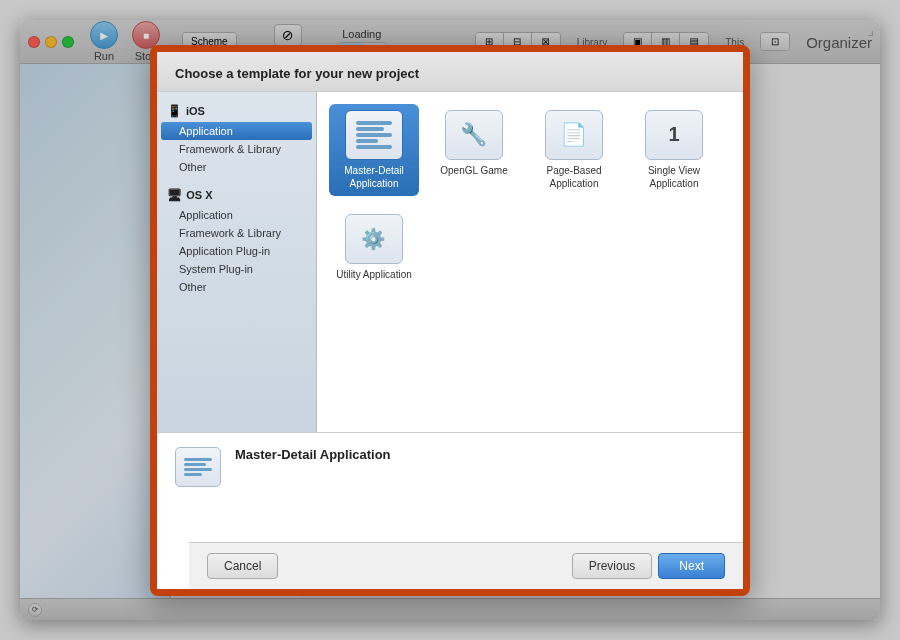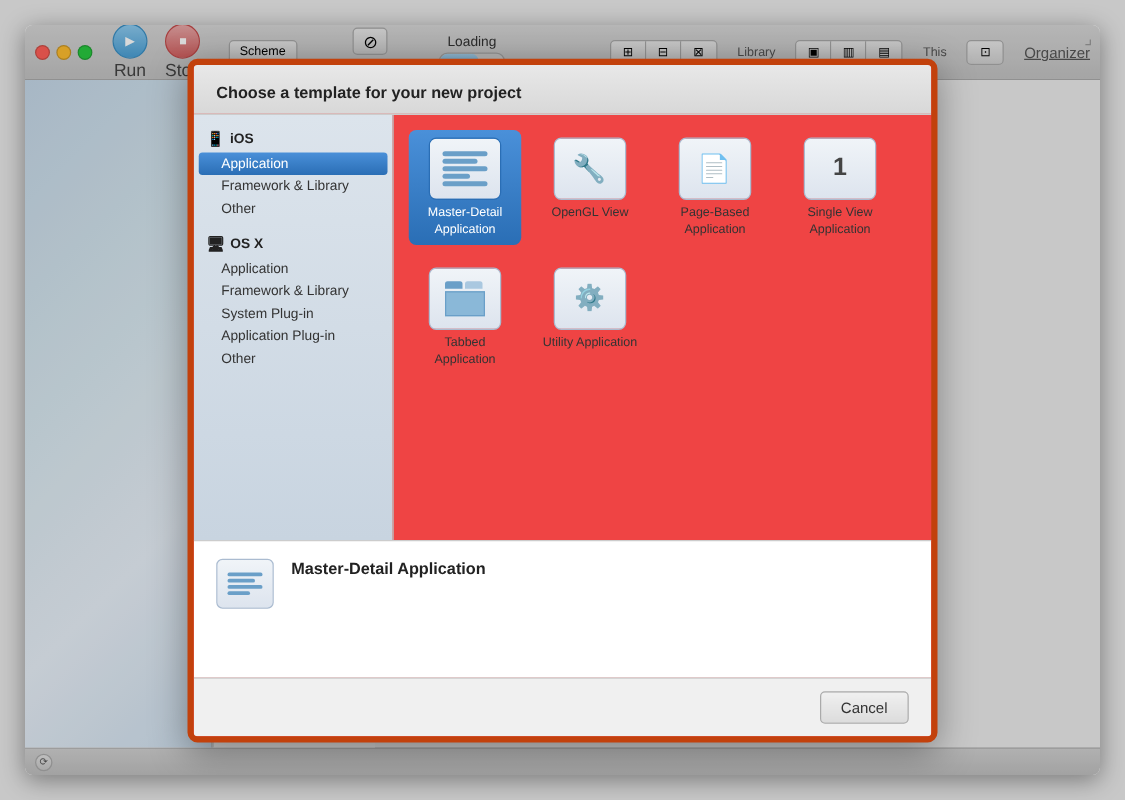--- a/index.html
+++ b/index.html
@@ -69,21 +69,21 @@
       background: linear-gradient(to bottom, #e8e8e8, #d0d0d0);
       border: 1px solid #aaa;
       border-radius: 4px;
       display: flex;
       align-items: center;
       justify-content: center;
       font-size: 14px;
     }
 
     .toolbar-btn-label {
-      font-size: 14px;
+      font-size: 11px;
       color: #444;
       margin-top: 1px;
     }
 
     .run-btn-icon {
       width: 28px;
       height: 28px;
       background: linear-gradient(to bottom, #8ecbf0, #4a9fd4);
       border: 1px solid #3a8fc4;
       border-radius: 50%;
@@ -203,25 +203,25 @@
       height: 100%;
       background: rgba(0,0,0,0.15);
       display: flex;
       align-items: center;
       justify-content: center;
       z-index: 10;
     }
 
     .dialog {
       width: 600px;
-      background: #ef4444;
+      background: #ffffff;
       border-radius: 8px;
       box-shadow: 0 8px 30px rgba(0,0,0,0.35);
       overflow: hidden;
-      border: 5px solid #c2410c;
+      border: 7px solid #c2410c;
     }
 
     .dialog-header {
       background: linear-gradient(to bottom, #e8e8e8, #d8d8d8);
       padding: 14px 18px 10px;
       border-bottom: 1px solid #ccc;
     }
 
     .dialog-title {
       font-size: 13px;
@@ -408,25 +408,26 @@
 
     .desc-body {
       font-size: 11px;
       color: #444;
       line-height: 1.5;
     }
 
     
     .dialog-footer {
       display: flex;
-      justify-content: flex-end;
+      justify-content: space-between;
       align-items: center;
       padding: 10px 18px;
       background: #f0f0f0;
       border-top: 1px solid #ccc;
+      margin-left: 32px;
     }
 
     .btn-cancel {
       padding: 5px 16px;
       background: linear-gradient(to bottom, #f0f0f0, #dcdcdc);
       border: 1px solid #aaa;
       border-radius: 4px;
       font-size: 12px;
       cursor: pointer;
       color: #333;
@@ -583,21 +584,21 @@
       <div class="toolbar-segment-group">
         <div class="toolbar-segment">▣</div>
         <div class="toolbar-segment">▥</div>
         <div class="toolbar-segment">▤</div>
       </div>
       <span class="toolbar-btn-label" style="font-size:10px;color:#555;">This</span>
 
       <div class="toolbar-segment-group">
         <div class="toolbar-segment">⊡</div>
       </div>
-      <span class="toolbar-btn-label" style="font-size:12px;color:#555;text-decoration:underline;">Organizer</span>
+      <span class="toolbar-btn-label" style="font-size:15px;color:#555;">Organizer</span>
     </div>
   </div>
 
   <div class="main-content">
 
     <div class="left-panel">
       <div class="map-bg"></div>
     </div>
 
     <div class="dialog-overlay">
@@ -617,22 +618,22 @@
             <div class="category-item selected">Application</div>
             <div class="category-item">Framework &amp; Library</div>
             <div class="category-item">Other</div>
 
             <div class="category-header" style="margin-top:8px;">
               <span class="category-icon">🖥</span>
               <span>OS X</span>
             </div>
             <div class="category-item">Application</div>
             <div class="category-item">Framework &amp; Library</div>
+            <div class="category-item">Application Plug-in</div>
             <div class="category-item">System Plug-in</div>
-            <div class="category-item">Application Plug-in</div>
             <div class="category-item">Other</div>
           </div>
 
           <div class="template-grid">
 
             <div class="template-row">
 
               <div class="template-item selected">
                 <div class="template-icon-box">
                   <div class="icon-master-detail">
@@ -644,21 +645,21 @@
                   </div>
                 </div>
                 <span class="template-label">Master-Detail
 Application</span>
               </div>
 
               <div class="template-item">
                 <div class="template-icon-box">
                   <span class="icon-opengl">🔧</span>
                 </div>
-                <span class="template-label">OpenGL View</span>
+                <span class="template-label">OpenGL Game</span>
               </div>
 
               <div class="template-item">
                 <div class="template-icon-box">
                   <span class="icon-page">📄</span>
                 </div>
                 <span class="template-label">Page-Based
 Application</span>
               </div>
 
@@ -667,32 +668,20 @@
                   <span class="icon-single">1</span>
                 </div>
                 <span class="template-label">Single View
 Application</span>
               </div>
 
             </div>
 
             <div class="template-row">
 
-              <div class="template-item">
-                <div class="template-icon-box">
-                  <div class="icon-tabbed">
-                    <div style="display:flex;gap:2px;">
-                      <div style="width:14px;height:6px;background:#6a9fc8;border-radius:2px 2px 0 0;"></div>
-                      <div style="width:14px;height:6px;background:#aac8e0;border-radius:2px 2px 0 0;"></div>
-                    </div>
-                    <div style="width:32px;height:20px;background:#8ab8d8;border:1px solid #6a9fc8;"></div>
-                  </div>
-                </div>
-                <span class="template-label">Tabbed Application</span>
-              </div>
 
               <div class="template-item">
                 <div class="template-icon-box">
                   <span class="icon-utility">⚙️</span>
                 </div>
                 <span class="template-label">Utility Application</span>
               </div>
 
 
             </div>
@@ -708,20 +697,24 @@
               <div style="width:18px;height:3px;background:#6a9fc8;border-radius:2px;"></div>
             </div>
           </div>
           <div class="desc-text">
             <div class="desc-title">Master-Detail Application</div>
           </div>
         </div>
 
         <div class="dialog-footer">
           <button class="btn-cancel">Cancel</button>
+          <div class="btn-group">
+            <button class="btn-previous">Previous</button>
+            <button class="btn-next">Next</button>
+          </div>
         </div>
 
       </div>
     </div>
 
     <div class="right-panel">
       <div class="right-panel-controls">
         <div class="right-ctrl-btn">⊞</div>
         <div class="right-ctrl-btn">▣</div>
         <div class="right-ctrl-btn">▥</div>

